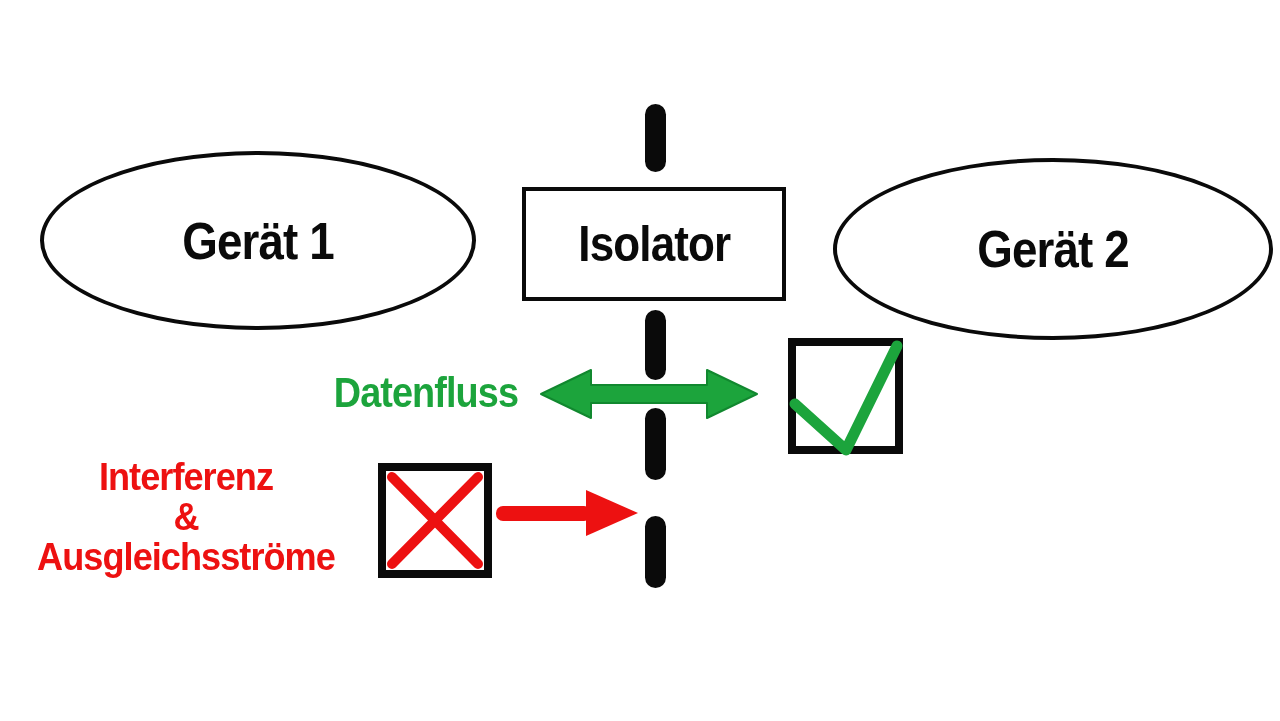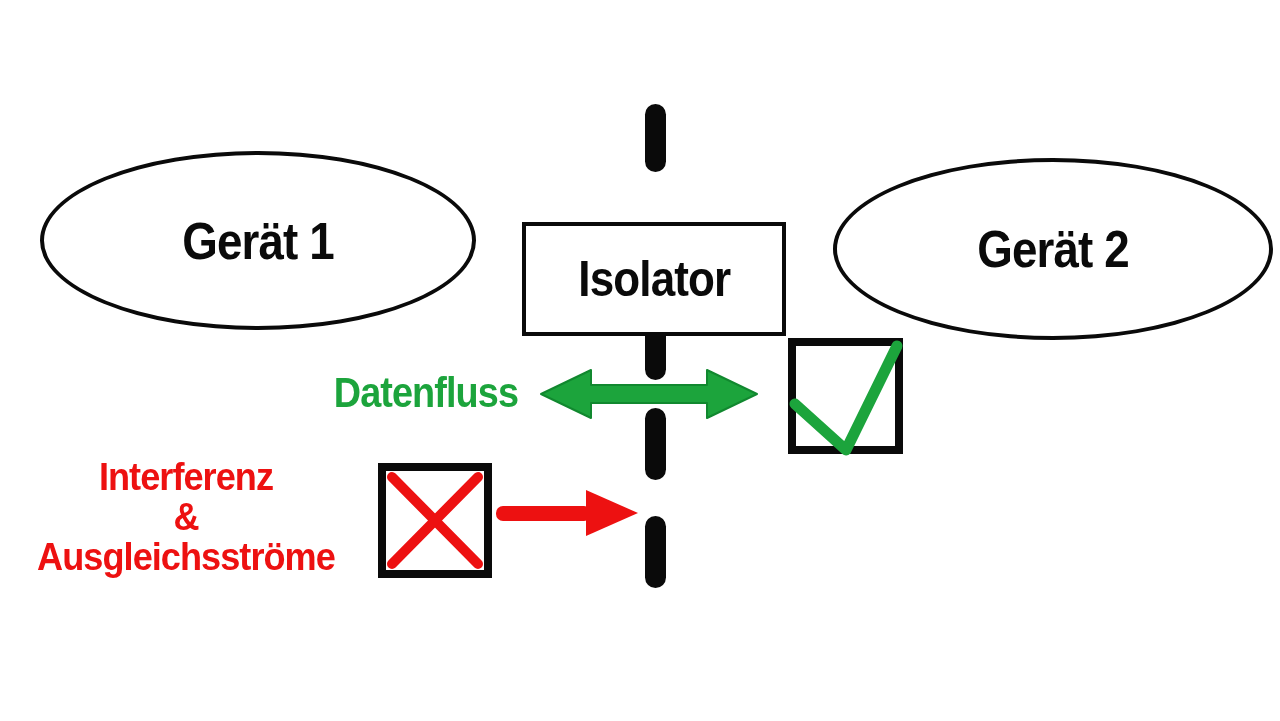--- a/index.html
+++ b/index.html
@@ -32,21 +32,21 @@
     position:absolute;border:4px solid var(--outline_black);border-radius:50%;
     display:flex;align-items:center;justify-content:center;background:var(--background);
   }
   .ellipse.dev1{left:40px;top:151px;width:436px;height:179px;}
   .ellipse.dev2{left:833px;top:158px;width:440px;height:182px;}
 
   
   .isolator{
     position:absolute;left:522px;top:187px;width:264px;height:114px;
     border:4px solid var(--outline_black);background:var(--background);
-    display:flex;align-items:center;justify-content:center;margin-top:35px;
+    display:flex;align-items:center;justify-content:center;
   }
 
   .biglabel{
     font-weight:bold;font-size:52px;color:var(--outline_black);
     letter-spacing:-1px;transform:scaleX(0.88);transform-origin:center;
     white-space:nowrap;
   }
   .isolator .biglabel{font-size:50px;}
 
   

